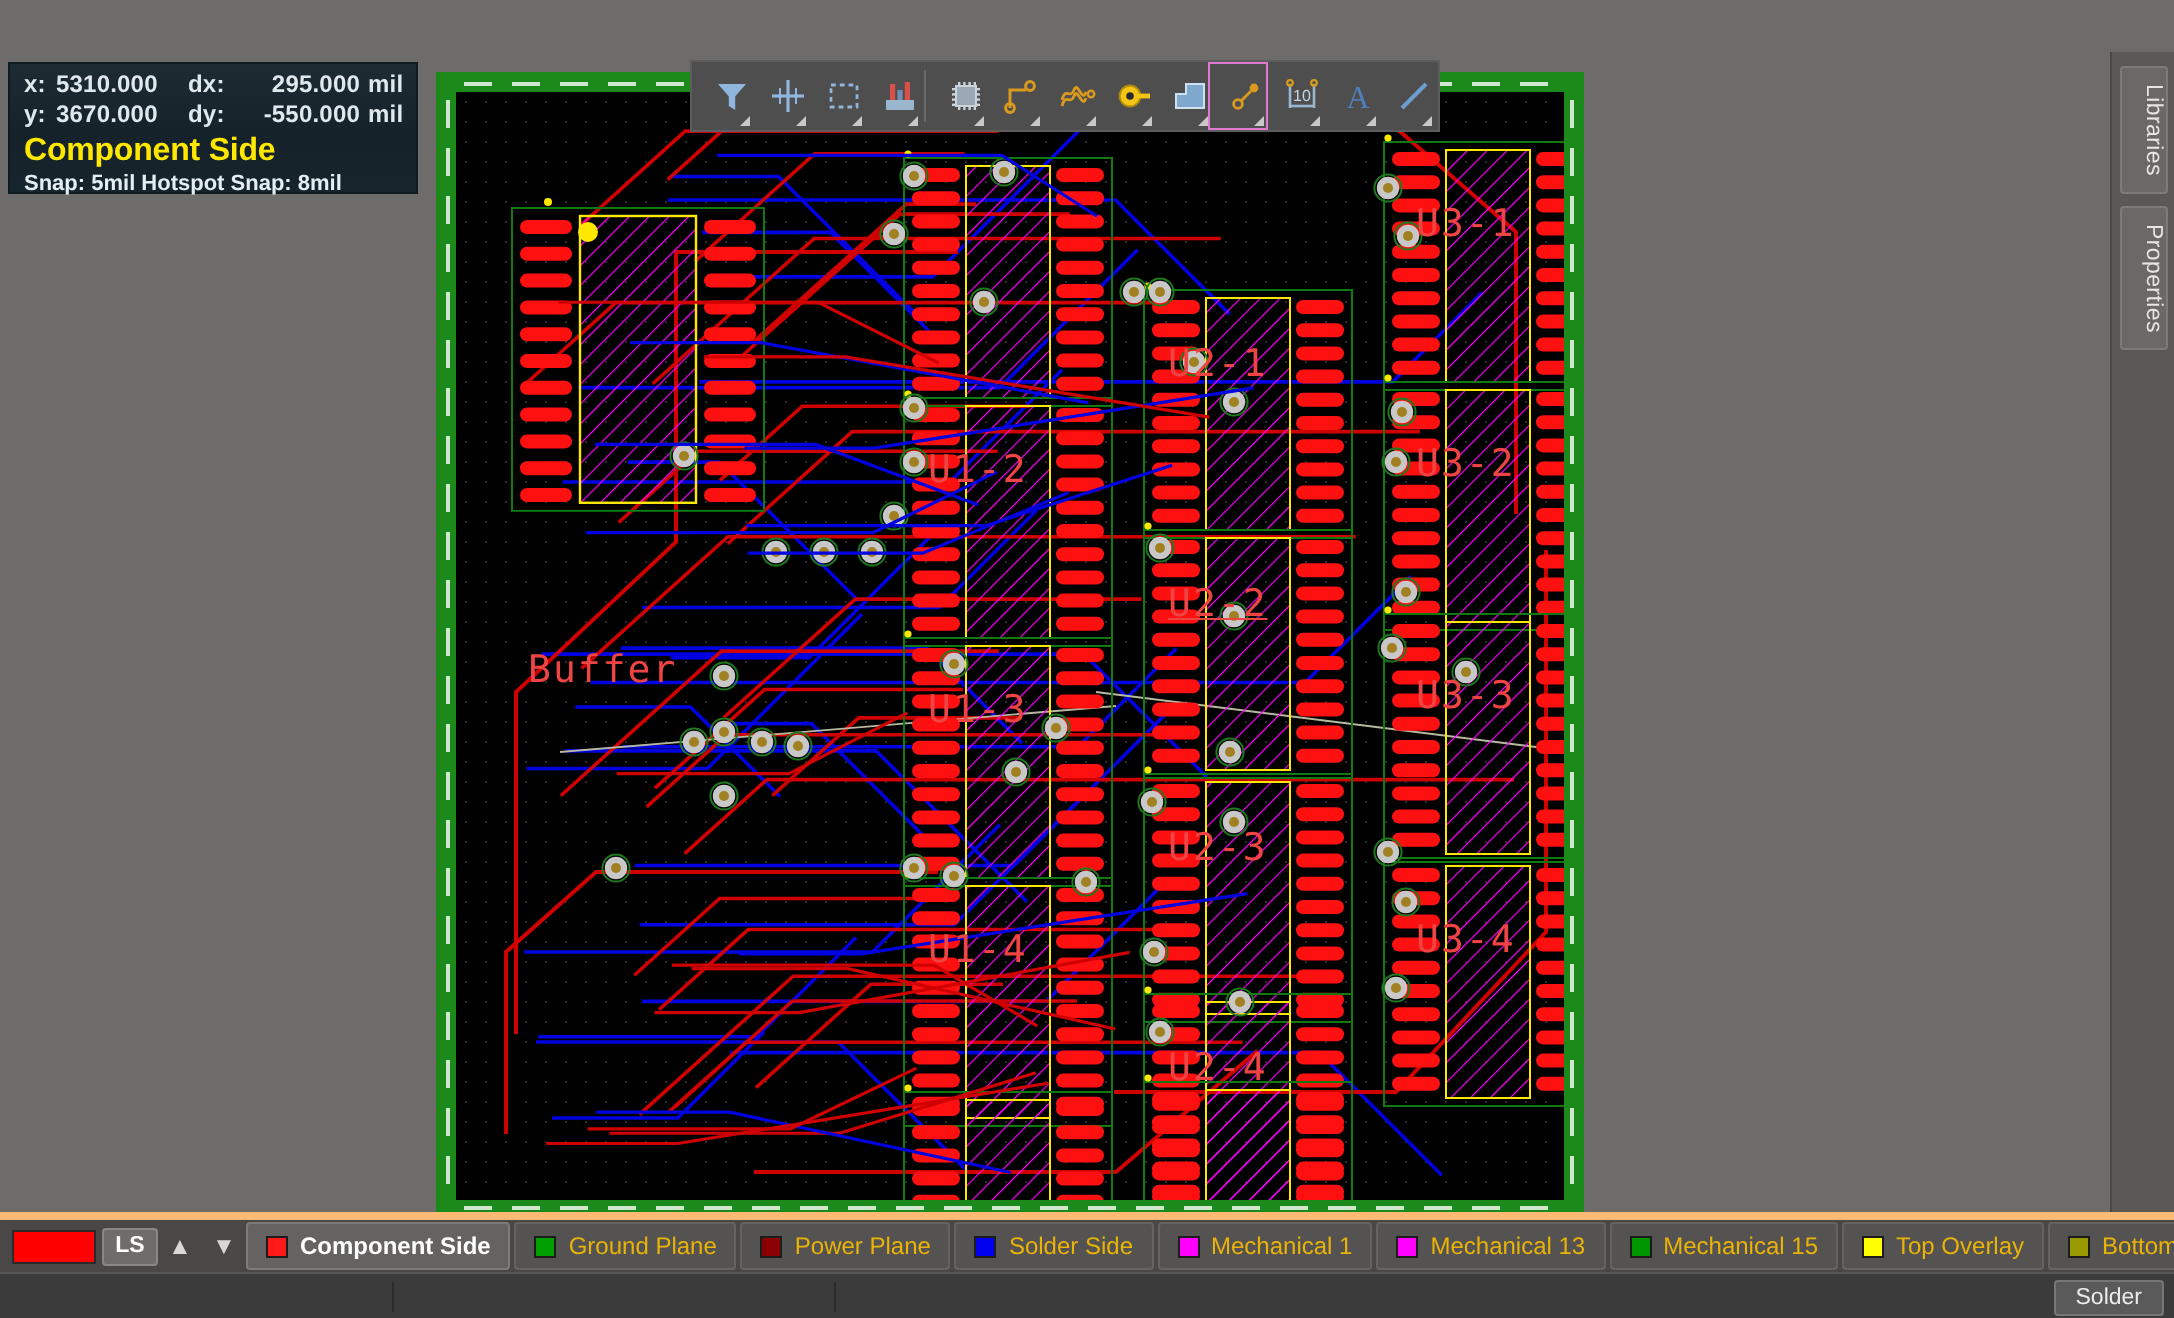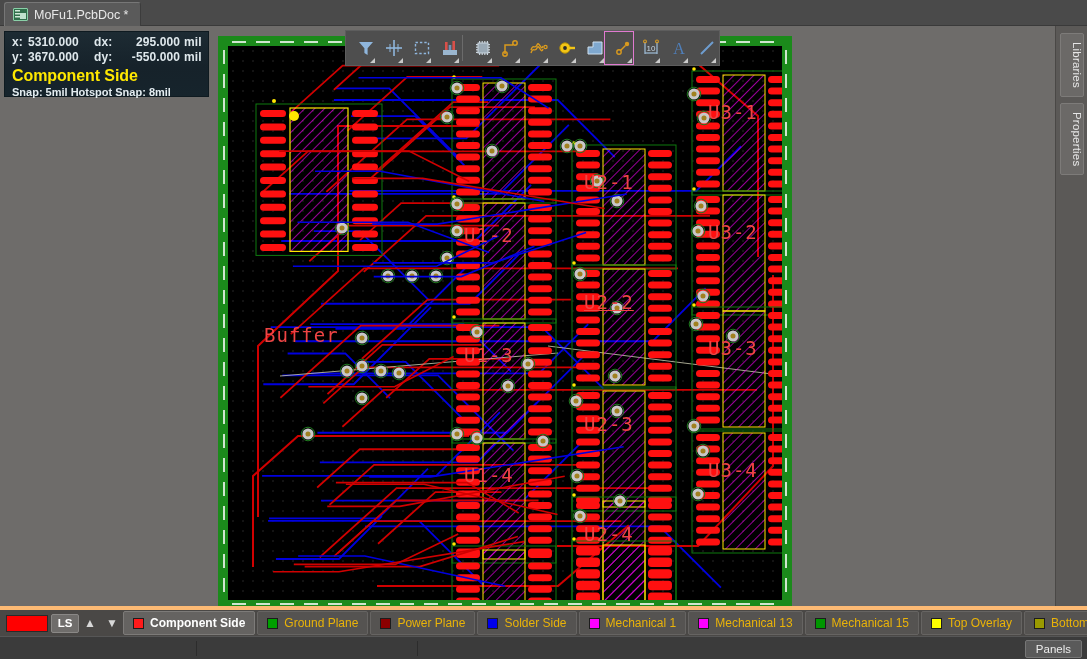--- a/index.html
+++ b/index.html
@@ -192,26 +192,20 @@
     background: #5a5a5a; border: 1px solid #767676;
     color: #ececec; font-size: 11.5px; border-radius: 2px;
     display: flex; align-items: center;
   }
 </style>
 </head>
 <body>
 
 <div id="app">
 
-  <div id="tabbar">
-    <div id="doc-tab">
-      <span class="pcb-doc-icon"></span>
-      <span>MoFu1.PcbDoc *</span>
-    </div>
-  </div>
 
   <div id="canvas-wrap">
 
     <div id="board">
       <div class="ko" id="ko-top"></div>
       <div class="ko" id="ko-bot"></div>
       <div class="ko" id="ko-left"></div>
       <div class="ko" id="ko-right"></div>
 
       <div id="board-inner">
@@ -1094,16 +1088,16 @@
           <span>Bottom Overlay</span>
         </div>
       </div>
   </div>
 
   <div id="statusbar">
     <div class="sb-cell" style="width:196px"></div>
     <div class="sb-sep"></div>
     <div class="sb-cell" style="width:220px"></div>
     <div class="sb-sep"></div>
-    <div id="panels-btn">Panels</div>
+    <div id="panels-btn">Solder</div>
   </div>
 
 </div>
 
 </body></html>

